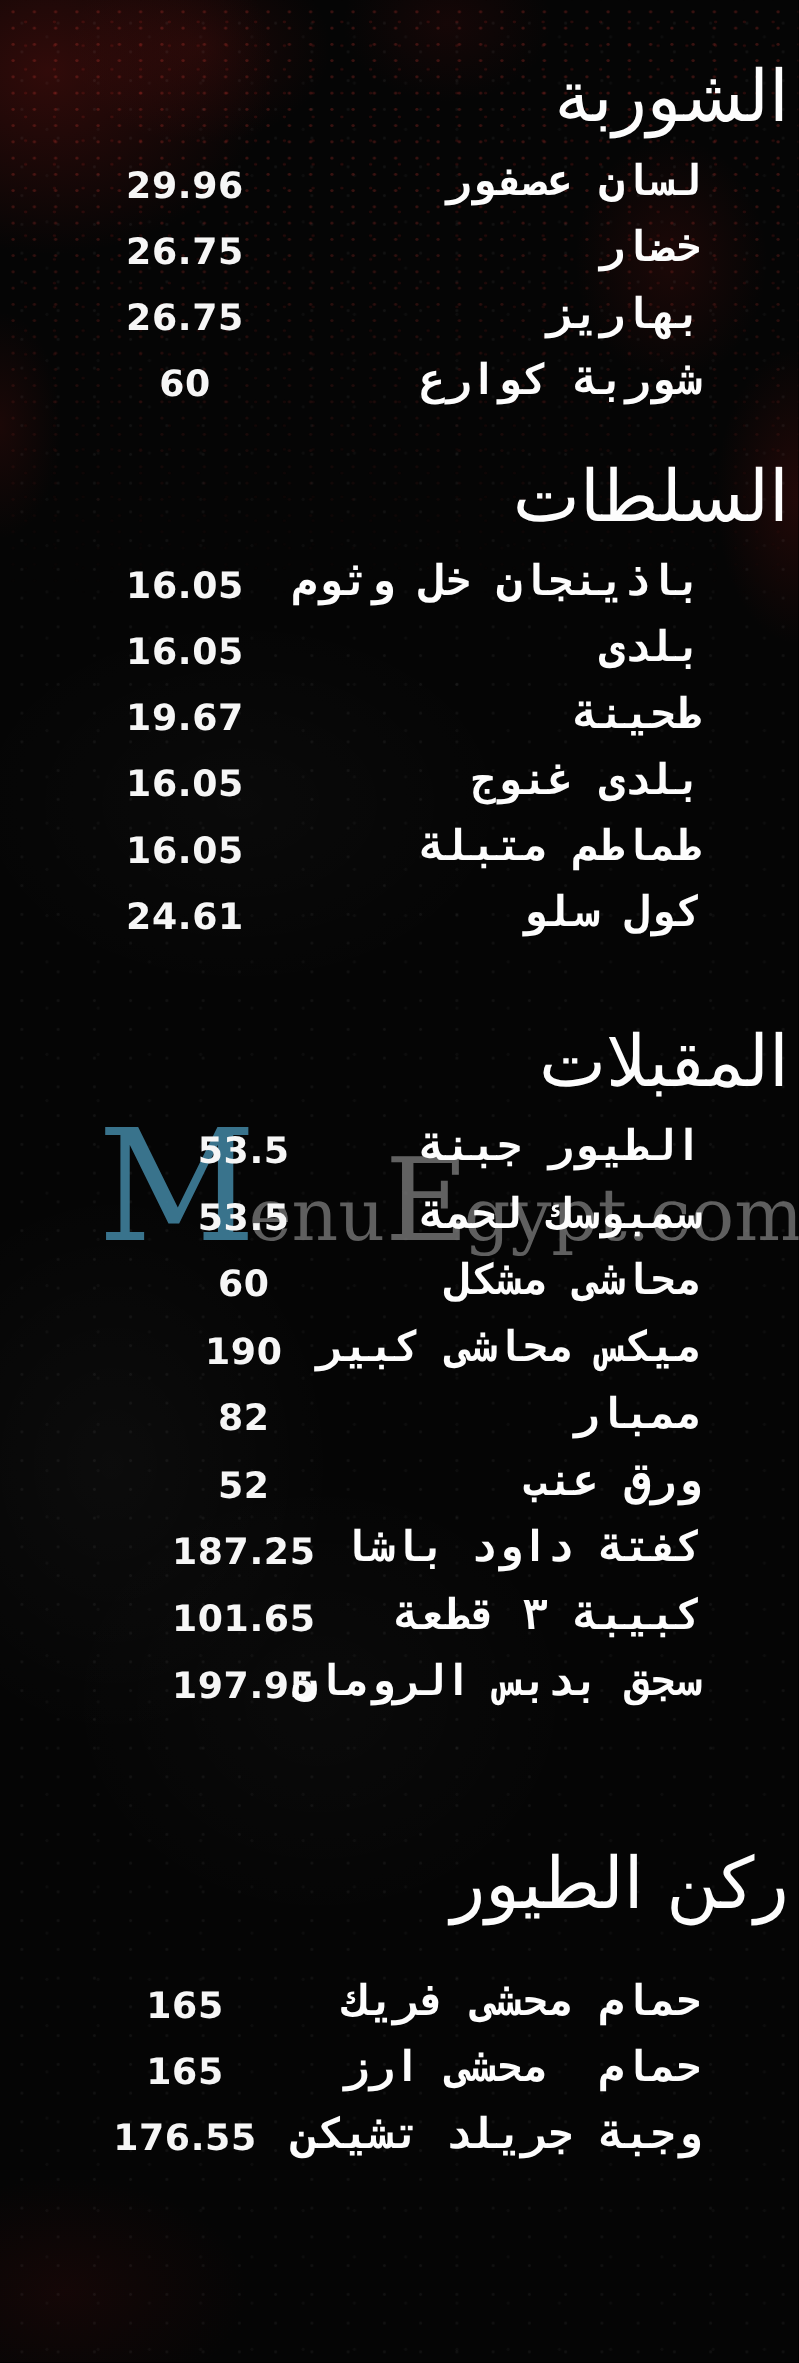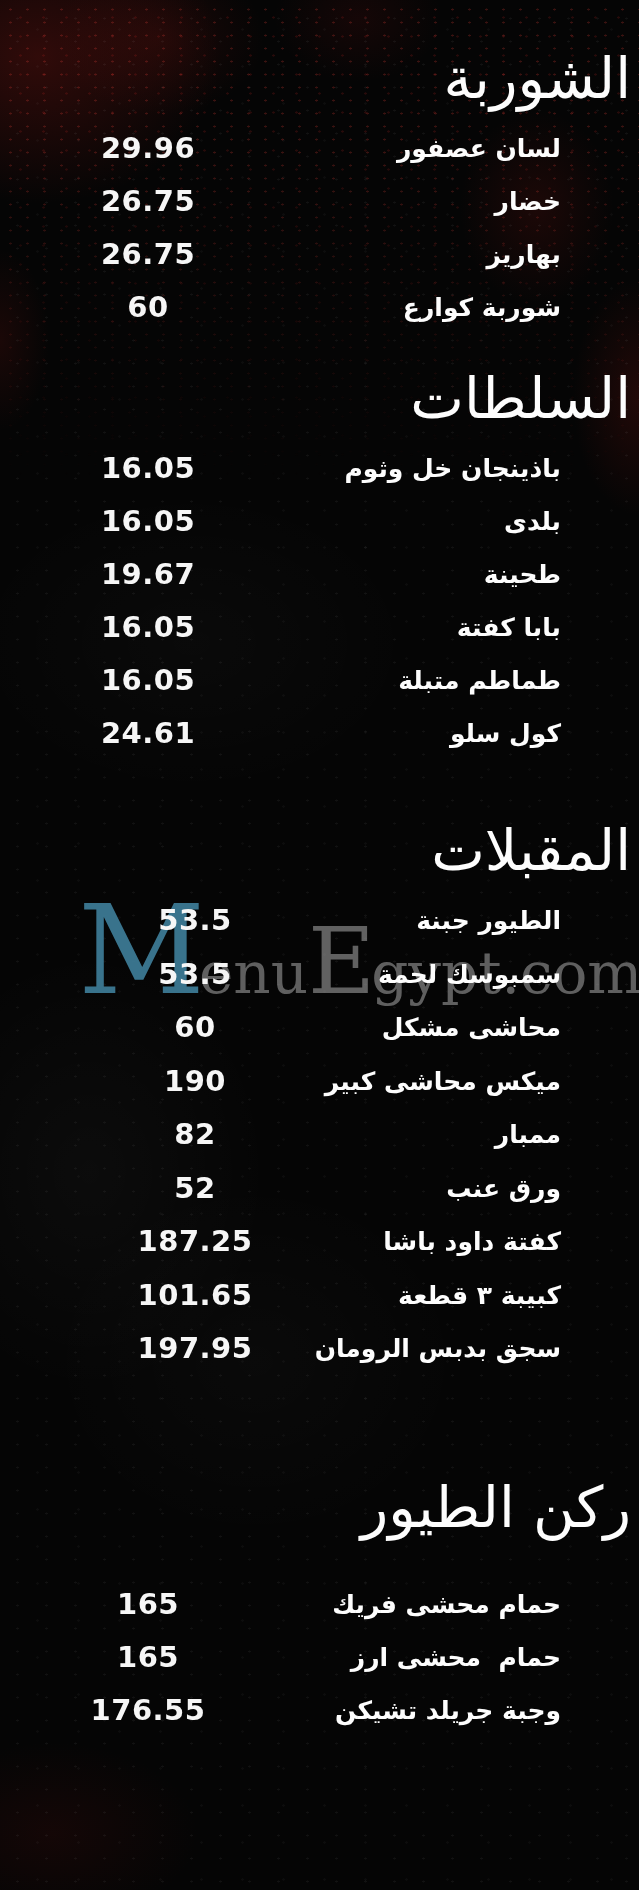--- a/index.html
+++ b/index.html
@@ -54,21 +54,21 @@
     direction:rtl;padding-right:8px;
     color:#fdfdfd;font-size:57px;font-weight:400;
   }
   .rows{position:relative;}
   .row{position:relative;height:53px;line-height:53px;}
   .s3 .row{height:53.5px;line-height:53.5px;margin-left:47px;}
   .s4 .rows{margin-top:27px;}
   .item{
     position:absolute;right:78px;top:0;
     direction:rtl;white-space:pre;
-    color:#fdfdfd;font-size:25px;font-weight:700;
+    color:#fdfdfd;font-size:34px;font-weight:700;font-family:Liberation Mono, monospace;
   }
   .price{
     position:absolute;left:60px;top:0;width:176px;text-align:center;
     color:#f6f6f6;font-size:29px;font-weight:700;letter-spacing:0.5px;
   }
   .s1{top:34px;}
   .s2{top:354px;}
   .s3{top:806px;}
   .s4{top:1463px;}
 </style>
@@ -113,21 +113,21 @@
       <div class="row">
         <span class="price">16.05</span>
         <span class="item">بلدى</span>
       </div>
       <div class="row">
         <span class="price">19.67</span>
         <span class="item">طحينة</span>
       </div>
       <div class="row">
         <span class="price">16.05</span>
-        <span class="item">بابا كفتة</span>
+        <span class="item">بلدى غنوج</span>
       </div>
       <div class="row">
         <span class="price">16.05</span>
         <span class="item">طماطم متبلة</span>
       </div>
       <div class="row">
         <span class="price">24.61</span>
         <span class="item">كول سلو</span>
       </div>
     </div>

